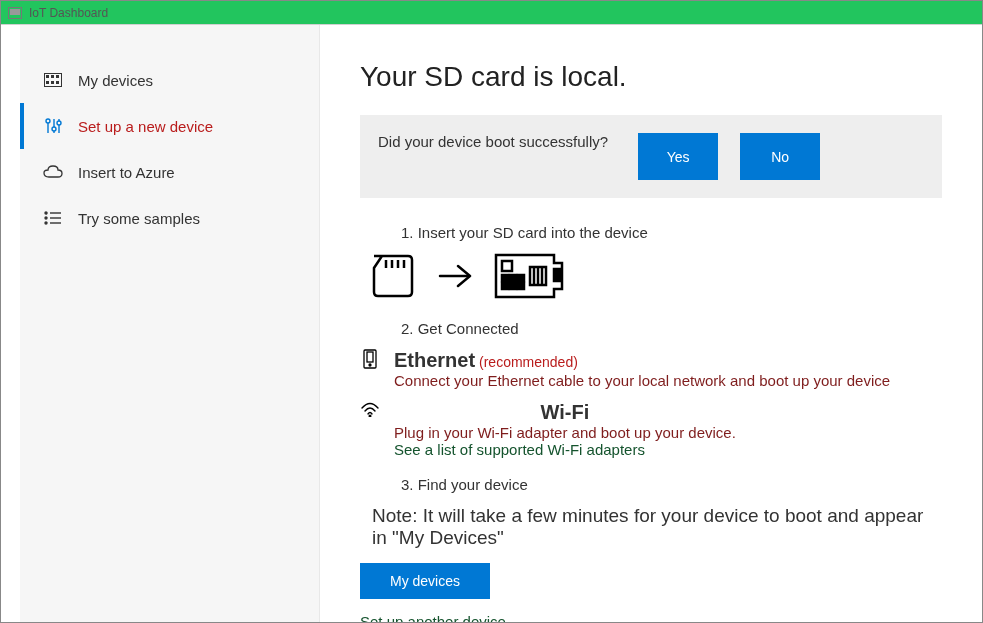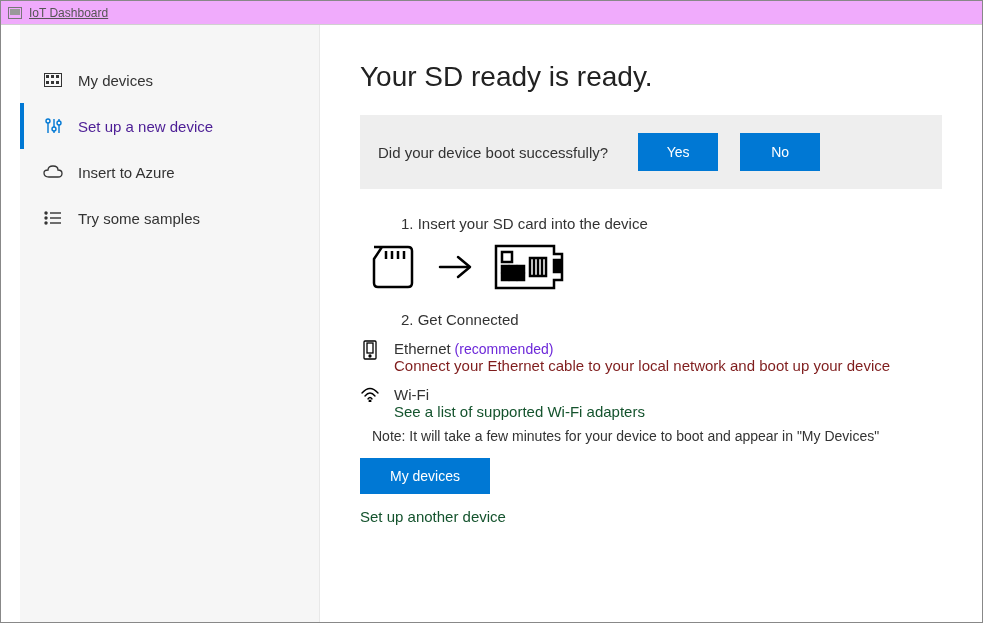--- a/index.html
+++ b/index.html
@@ -14,22 +14,21 @@
       border: 1px solid #888;
     }
     .titlebar {
       height: 24px;
       display: flex;
       align-items: center;
       padding: 0 6px;
       font-size: 12px;
       color: #555;
       border-bottom: 1px solid #d0d0d0;
-      background: #f0abfc;
-      text-decoration: underline;
+      background: #22c55e;
     }
     .titlebar-icon {
       width: 16px; height: 16px;
       margin-right: 6px;
       display: inline-flex;
       align-items: center; justify-content: center;
     }
     .app-body {
       display: flex;
       height: calc(100% - 24px);
@@ -44,21 +43,21 @@
     .sidebar-item {
       display: flex;
       align-items: center;
       height: 46px;
       padding-left: 22px;
       cursor: pointer;
       color: #333;
       position: relative;
     }
     .sidebar-item.active {
-      color: #4c1d95;
+      color: #b91c1c;
     }
     .sidebar-item.active::before {
       content: "";
       position: absolute;
       left: 0; top: 0; bottom: 0;
       width: 4px;
       background: #0078d4;
     }
     .sidebar-item .icon {
       width: 22px;
@@ -76,35 +75,35 @@
     }
     .page-title {
       font-size: 28px;
       font-weight: 400;
       margin-bottom: 22px;
       color: #222;
     }
     .prompt-bar {
       background: #eeeeee;
       display: flex;
-      align-items: center;
+      align-items: flex-start;
       padding: 18px 18px;
       margin-bottom: 26px;
       gap: 22px;
     }
     .prompt-text {
       font-size: 15px;
       flex: 0 0 auto;
       padding-right: 8px;
     }
     .btn-primary {
       background: #0078d4;
       color: #fff;
       border: none;
-      height: 38px;
+      height: 47px;
       min-width: 80px;
       padding: 0 18px;
       font-size: 14px;
       cursor: pointer;
       display: inline-flex;
       align-items: center;
       justify-content: center;
     }
     .step {
       font-size: 15px;
@@ -122,40 +121,41 @@
       display: flex;
       gap: 14px;
       margin-top: 12px;
     }
     .conn-icon {
       width: 20px; height: 24px;
       display: inline-flex;
       align-items: flex-start; justify-content: center;
     }
     .conn-title {
-      font-weight: 400;
-      font-size: 15px;
+      font-weight: 700;
+      font-size: 20px;
+      text-align: center;
     }
     .conn-rec {
       font-weight: 400;
-      color: #6d28d9;
+      color: #b91c1c;
     }
     .conn-desc {
       font-size: 15px;
       color: #7f1d1d;
     }
     .link {
       color: #14532d;
       text-decoration: none;
       cursor: pointer;
       font-size: 15px;
       display: inline-block;
     }
     .note {
-      font-size: 14px;
+      font-size: 19px;
       margin: 8px 0 14px 12px;
     }
     .btn-my-devices {
       height: 36px;
       min-width: 130px;
       margin-bottom: 14px;
     }
     .setup-another {
       display: block;
     }
@@ -221,21 +221,21 @@
             <line x1="6" y1="7" x2="17" y2="7"></line>
             <circle cx="2" cy="12" r="1" fill="#333"></circle>
             <line x1="6" y1="12" x2="17" y2="12"></line>
           </svg>
       </span>
       <span class="label">Try some samples</span>
     </div>
   </nav>
 
   <main class="main">
-    <h1 class="page-title">Your SD ready is ready.</h1>
+    <h1 class="page-title">Your SD card is local.</h1>
 
     <div class="prompt-bar">
       <span class="prompt-text">Did your device boot successfully?</span>
       <button class="btn-primary">Yes</button>
       <button class="btn-primary">No</button>
     </div>
 
     <div class="step">1. Insert your SD card into the device</div>
     <div class="diagram">
       <span>
@@ -294,21 +294,23 @@
       <span class="conn-icon">
         <svg width="18" height="16" viewBox="0 0 18 16" fill="none" stroke="#000" stroke-width="1.4" stroke-linecap="round">
             <path d="M1 7 Q9 -2 17 7"></path>
             <path d="M4 10 Q9 4 14 10"></path>
             <path d="M7 13 Q9 10 11 13"></path>
             <circle cx="9" cy="15" r="0.8" fill="#000"></circle>
           </svg>
       </span>
       <div>
         <div class="conn-title">Wi-Fi</div>
+        <div class="conn-desc">Plug in your Wi-Fi adapter and boot up your device.</div>
         <a class="link">See a list of supported Wi-Fi adapters</a>
       </div>
     </div>
 
+    <div class="step">3. Find your device</div>
     <div class="note">Note: It will take a few minutes for your device to boot and appear in "My Devices"</div>
     <button class="btn-primary btn-my-devices">My devices</button>
     <a class="link setup-another">Set up another device</a>
   </main>
 </div>
 
 </body></html>

